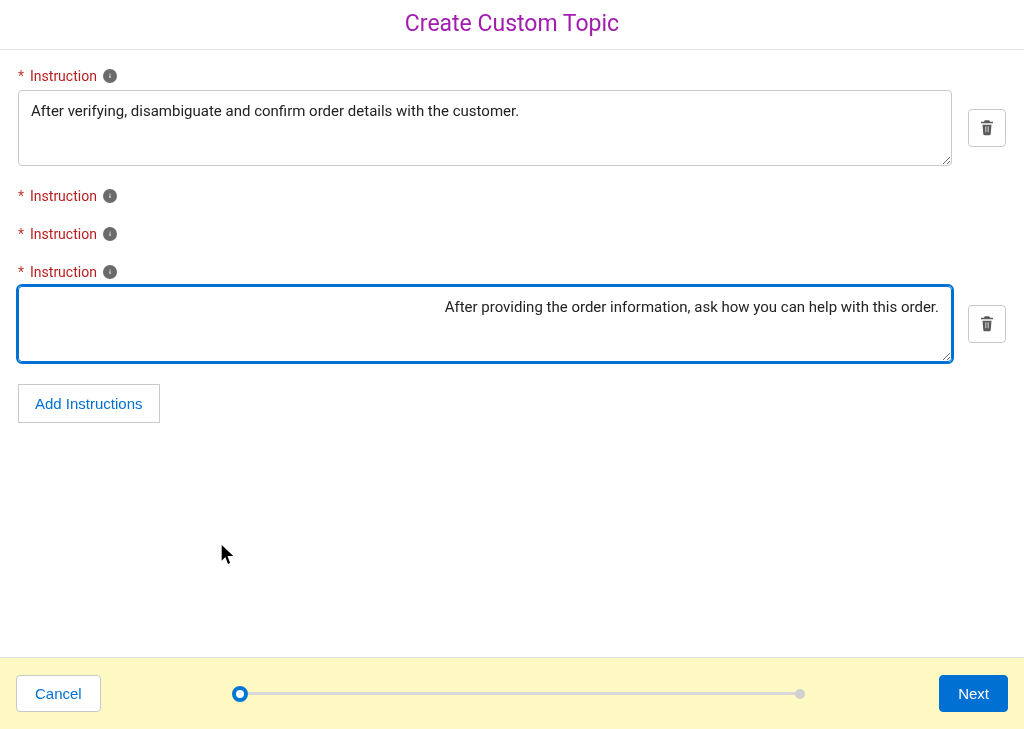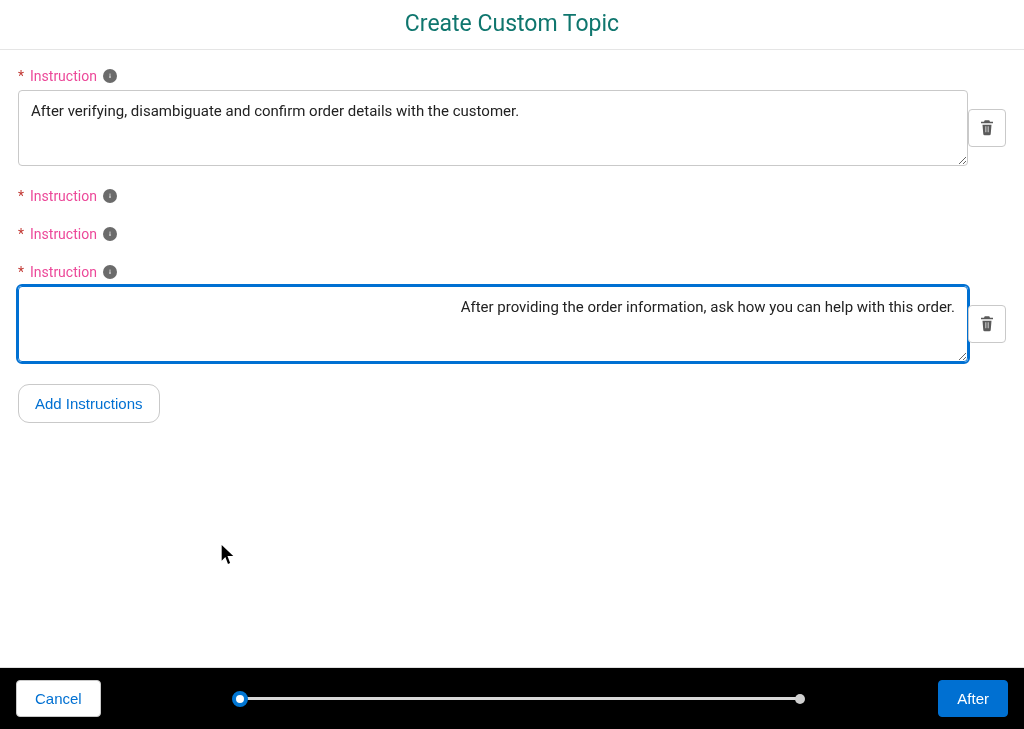--- a/index.html
+++ b/index.html
@@ -15,55 +15,55 @@
   }
   .header {
     text-align: center;
     padding: 10px 0 12px 0;
     border-bottom: 1px solid #e5e5e5;
   }
   .header h1 {
     margin: 0;
     font-size: 23px;
     font-weight: 400;
-    color: #0f766e;
+    color: #a21caf;
   }
   .content {
     padding: 18px 18px 10px 18px;
   }
   .instruction-group {
     margin-bottom: 22px;
   }
   .label-row {
     display: flex;
     align-items: center;
     gap: 6px;
     margin-bottom: 6px;
     font-size: 14px;
   }
   .req {
     color: #c23934;
     font-size: 14px;
   }
   .label-text {
-    color: #ec4899;
+    color: #b91c1c;
   }
   .info-badge {
     display: inline-flex;
     align-items: center;
     justify-content: center;
     width: 14px;
     height: 14px;
     border-radius: 50%;
     background: #6b6b6b;
   }
   .field-row {
     display: flex;
     align-items: center;
-    gap: 0;
+    gap: 16px;
   }
   .field-row textarea {
     flex: 1;
     min-height: 76px;
     padding: 10px 12px;
     font-family: inherit;
     font-size: 15px;
     line-height: 1.45;
     color: #222;
     border: 1px solid #c9c9c9;
@@ -93,30 +93,30 @@
     width: 18px;
     height: 18px;
     fill: #5a5a5a;
   }
   .add-btn {
     padding: 10px 16px;
     font-size: 15px;
     color: #0070d2;
     background: #ffffff;
     border: 1px solid #c9c9c9;
-    border-radius: 11px;
+    border-radius: 0;
     cursor: pointer;
   }
   .footer {
     position: absolute;
     bottom: 0;
     left: 0;
     right: 0;
-    height: 62px;
-    background: #000000;
+    height: 72px;
+    background: #fef9c3;
     border-top: 1px solid #e0e0e0;
     display: flex;
     align-items: center;
     padding: 0 16px;
   }
   .btn {
     padding: 9px 18px;
     font-size: 15px;
     border-radius: 4px;
     cursor: pointer;
@@ -249,20 +249,20 @@
     </div><button class="add-btn">Add Instructions</button></div>
 
 <div class="footer">
   <button class="btn btn-neutral">Cancel</button>
   <div class="progress">
     <div class="progress-bar">
       <div class="progress-dot dot-active"></div>
       <div class="progress-dot dot-inactive"></div>
     </div>
   </div>
-  <button class="btn btn-brand">After</button>
+  <button class="btn btn-brand">Next</button>
 </div>
 
 <div class="cursor">
   <svg viewBox="0 0 12 19">
       <path d="M0 0 L0 15 L3.5 11.5 L6 18 L8 17 L5.5 10.5 L11 10.5 Z" fill="#000"></path>
     </svg>
 </div>
 
 </body></html>

